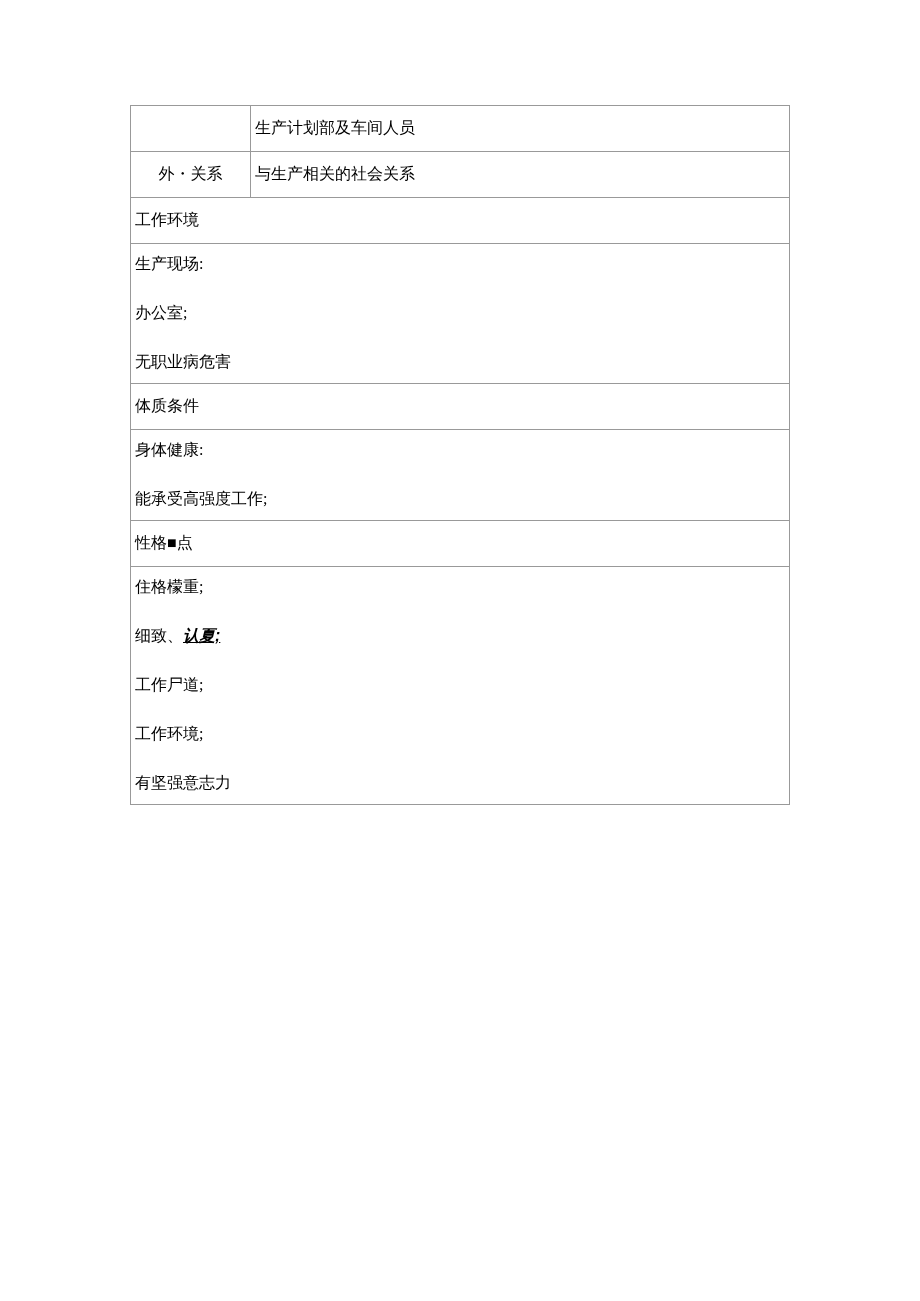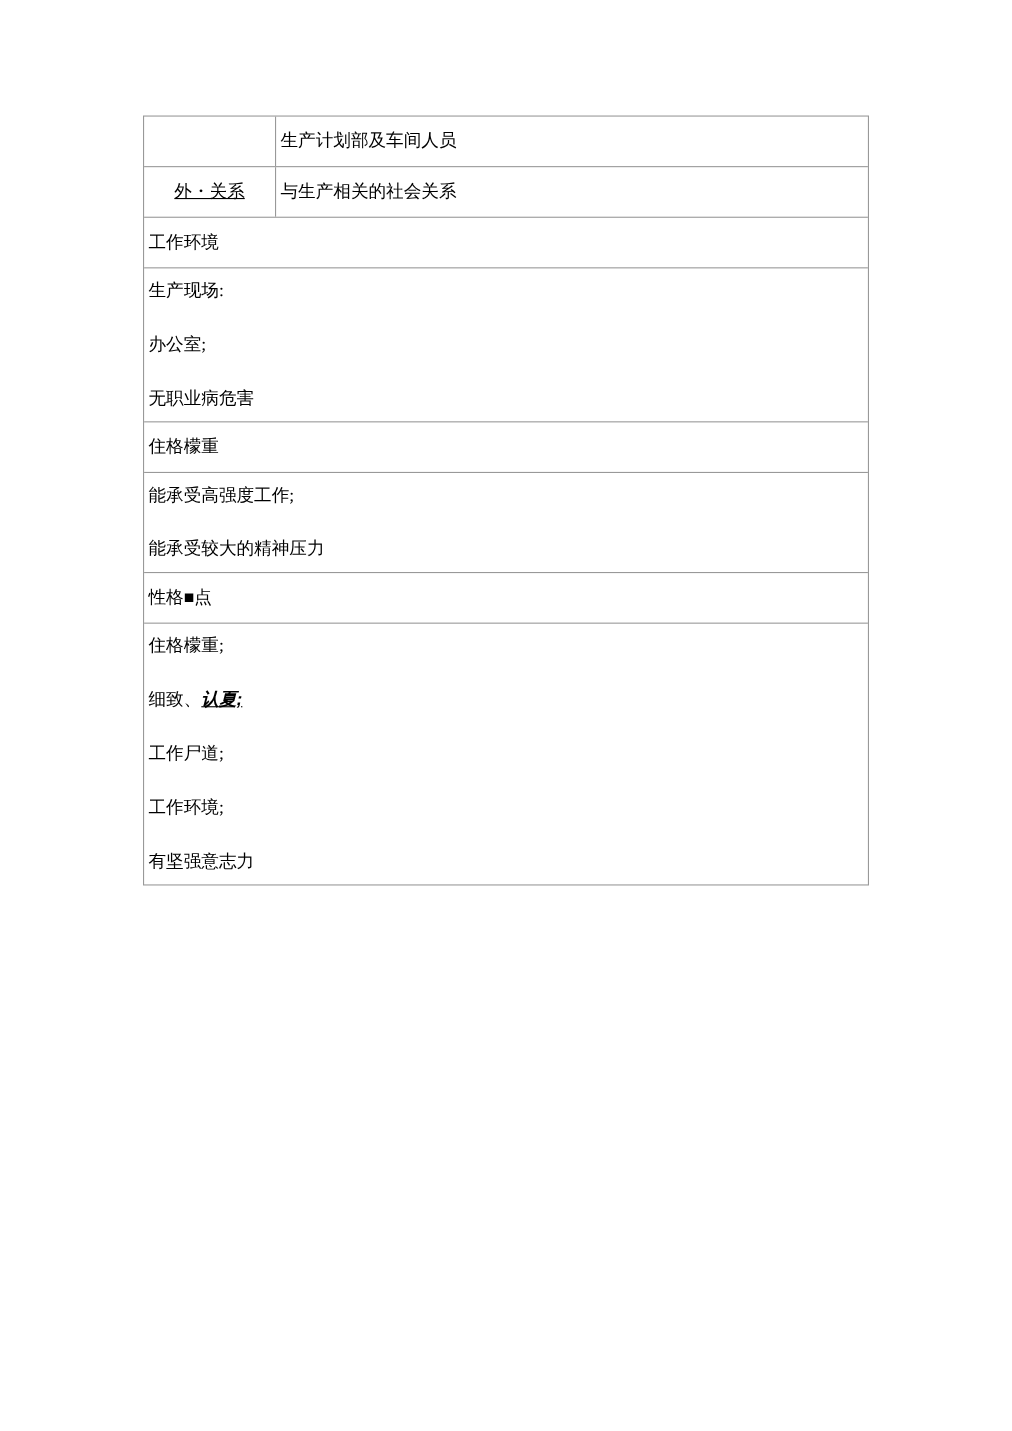--- a/index.html
+++ b/index.html
@@ -26,21 +26,20 @@
       border-bottom: 1px solid #999;
     }
     .cell-left {
       width: 120px;
       padding: 12px 8px;
       border-right: 1px solid #999;
       text-align: center;
       display: flex;
       align-items: flex-start;
       justify-content: center;
-      text-decoration: underline;
     }
     .cell-right {
       flex: 1;
       padding: 12px 4px;
     }
     .row-full-header {
       padding: 12px 4px;
       border-bottom: 1px solid #999;
     }
     .row-full-body {
@@ -89,25 +88,25 @@
   <div class="row-full-header">
     <span>工作环境</span>
   </div>
   <div class="row-full-body">
     <div class="body-line">生产现场:</div>
     <div class="body-line">办公室;</div>
     <div class="body-line">无职业病危害</div>
   </div>
 
   <div class="row-full-header">
-    <span>住格檬重</span>
+    <span>体质条件</span>
   </div>
   <div class="row-full-body">
+    <div class="body-line">身体健康:</div>
     <div class="body-line">能承受高强度工作;</div>
-    <div class="body-line">能承受较大的精神压力</div>
   </div>
 
   <div class="row-full-header">
     <span>性格■点</span>
   </div>
   <div class="row-full-body last">
     <div class="body-line">住格檬重;</div>
     <div class="body-line">
       <span>细致、</span><span class="italic-bold">认夏;</span>
     </div>

